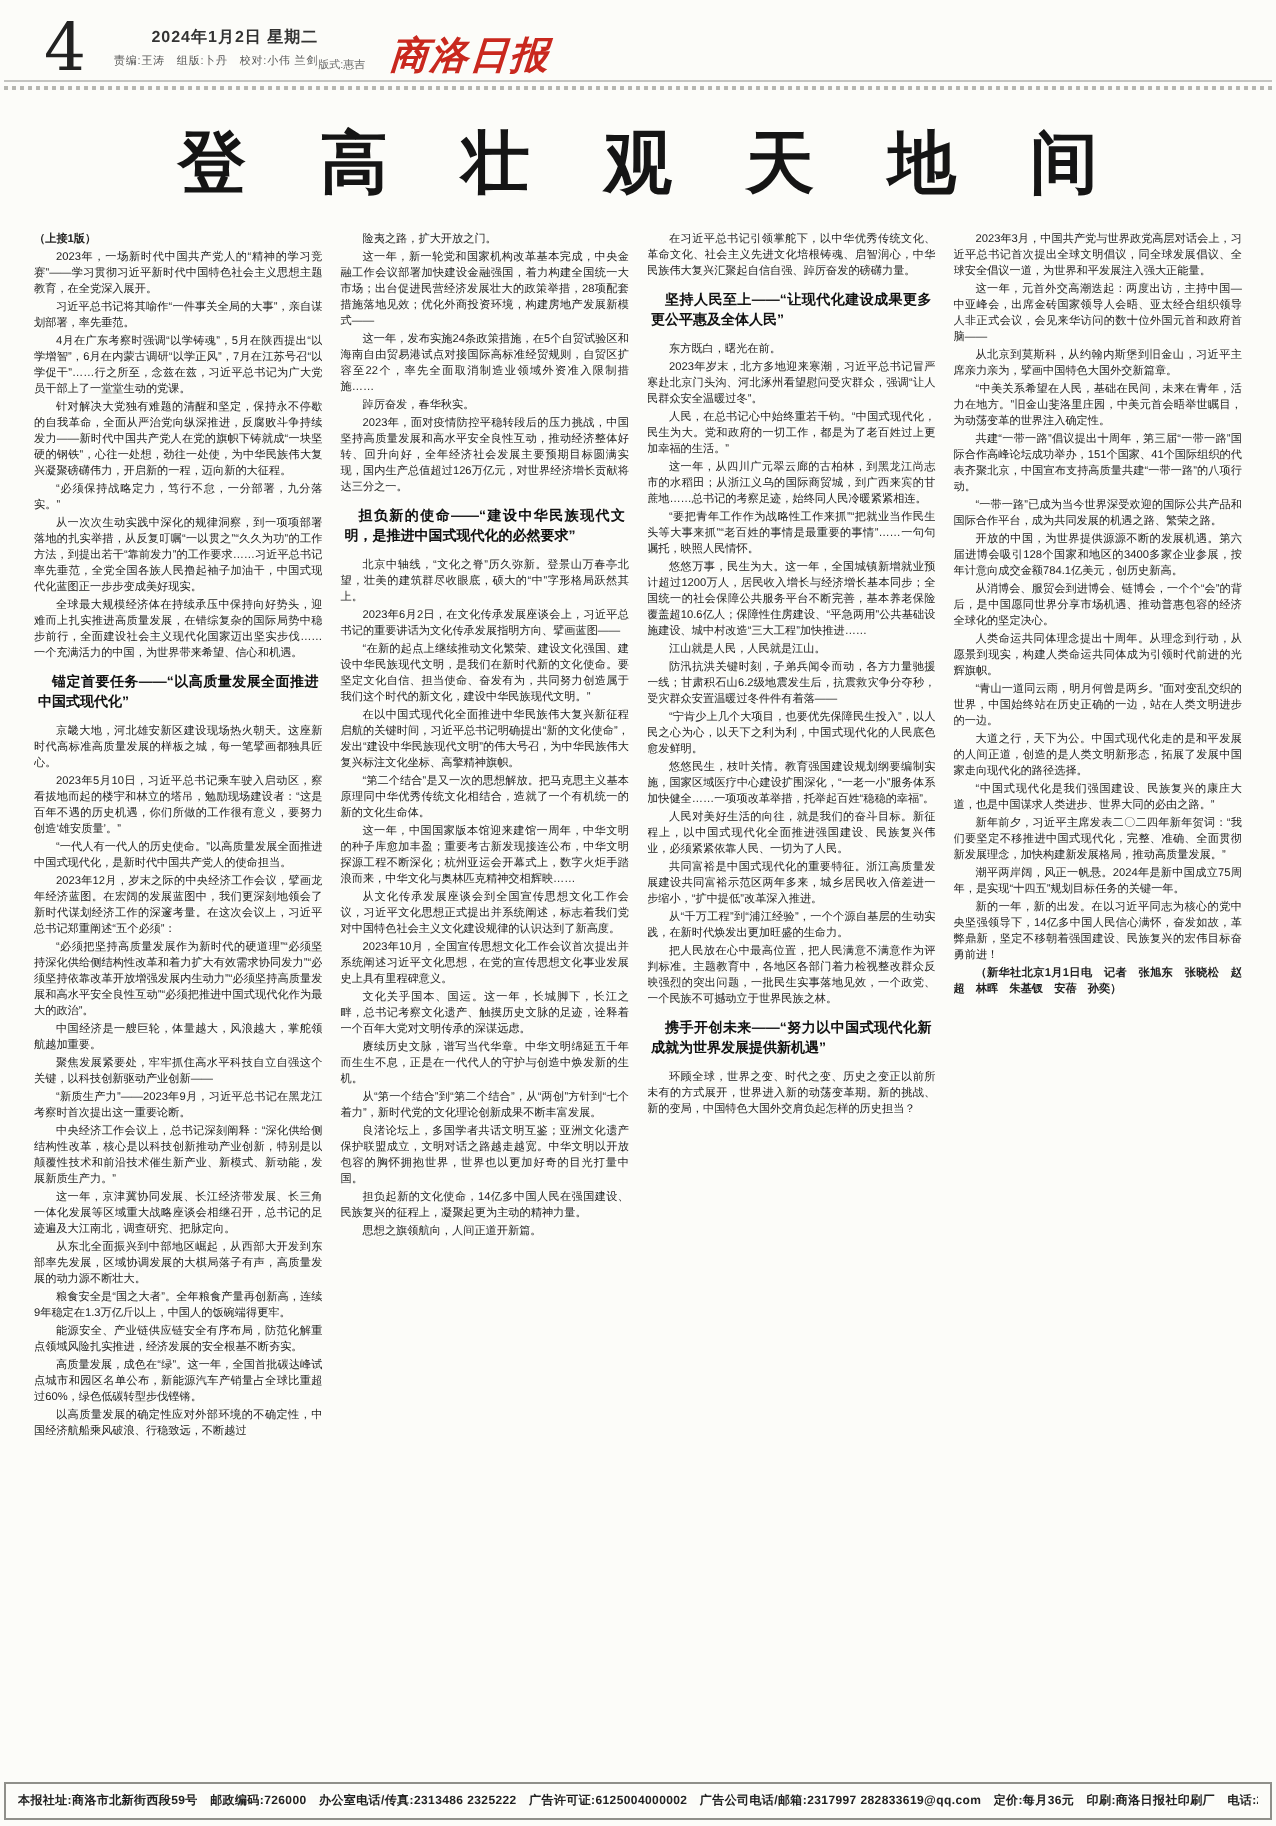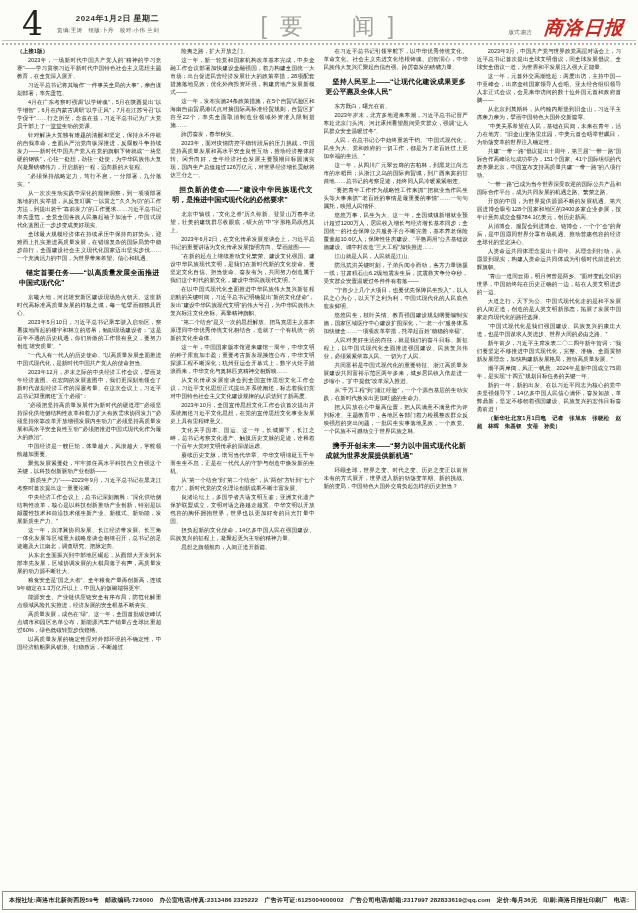--- a/index.html
+++ b/index.html
@@ -44,29 +44,29 @@
 <body>
 
 <div class="page">
 
   <div class="masthead">
     <div class="page-num">4</div>
     <div class="date-block">
       <div class="date-line">2024年1月2日 星期二</div>
       <div class="credit-line">责编:王涛　组版:卜丹　校对:小伟 兰剑</div>
     </div>
-    <div class="section-wrap">
-      <span class="section-title">[要　闻]</span>
-    </div>
     <div class="layout-credit">版式:惠吉</div>
     <div class="logo" id="logo" style="color: rgb(201, 40, 30);">商洛日报</div>
   </div>
   <div class="rule-solid"></div>
   <div class="rule-dotted"></div>
 
+  <div class="headline-band">
+    <span class="headline">登高壮观天地间</span>
+  </div>
 
   <div class="columns" id="columns">
       <div class="column">
         <p class="body marker">（上接1版）</p>
         <p class="body">2023年，一场新时代中国共产党人的“精神的学习竞赛”——学习贯彻习近平新时代中国特色社会主义思想主题教育，在全党深入展开。</p>
         <p class="body">习近平总书记将其喻作“一件事关全局的大事”，亲自谋划部署，率先垂范。</p>
         <p class="body">4月在广东考察时强调“以学铸魂”，5月在陕西提出“以学增智”，6月在内蒙古调研“以学正风”，7月在江苏号召“以学促干”……行之所至，念兹在兹，习近平总书记为广大党员干部上了一堂堂生动的党课。</p>
         <p class="body">针对解决大党独有难题的清醒和坚定，保持永不停歇的自我革命，全面从严治党向纵深推进，反腐败斗争持续发力——新时代中国共产党人在党的旗帜下铸就成“一块坚硬的钢铁”，心往一处想，劲往一处使，为中华民族伟大复兴凝聚磅礴伟力，开启新的一程，迈向新的大征程。</p>
         <p class="body">“必须保持战略定力，笃行不怠，一分部署，九分落实。”</p>
         <p class="body">从一次次生动实践中深化的规律洞察，到一项项部署落地的扎实举措，从反复叮嘱“一以贯之”“久久为功”的工作方法，到提出若干“靠前发力”的工作要求……习近平总书记率先垂范，全党全国各族人民撸起袖子加油干，中国式现代化蓝图正一步步变成美好现实。</p>

